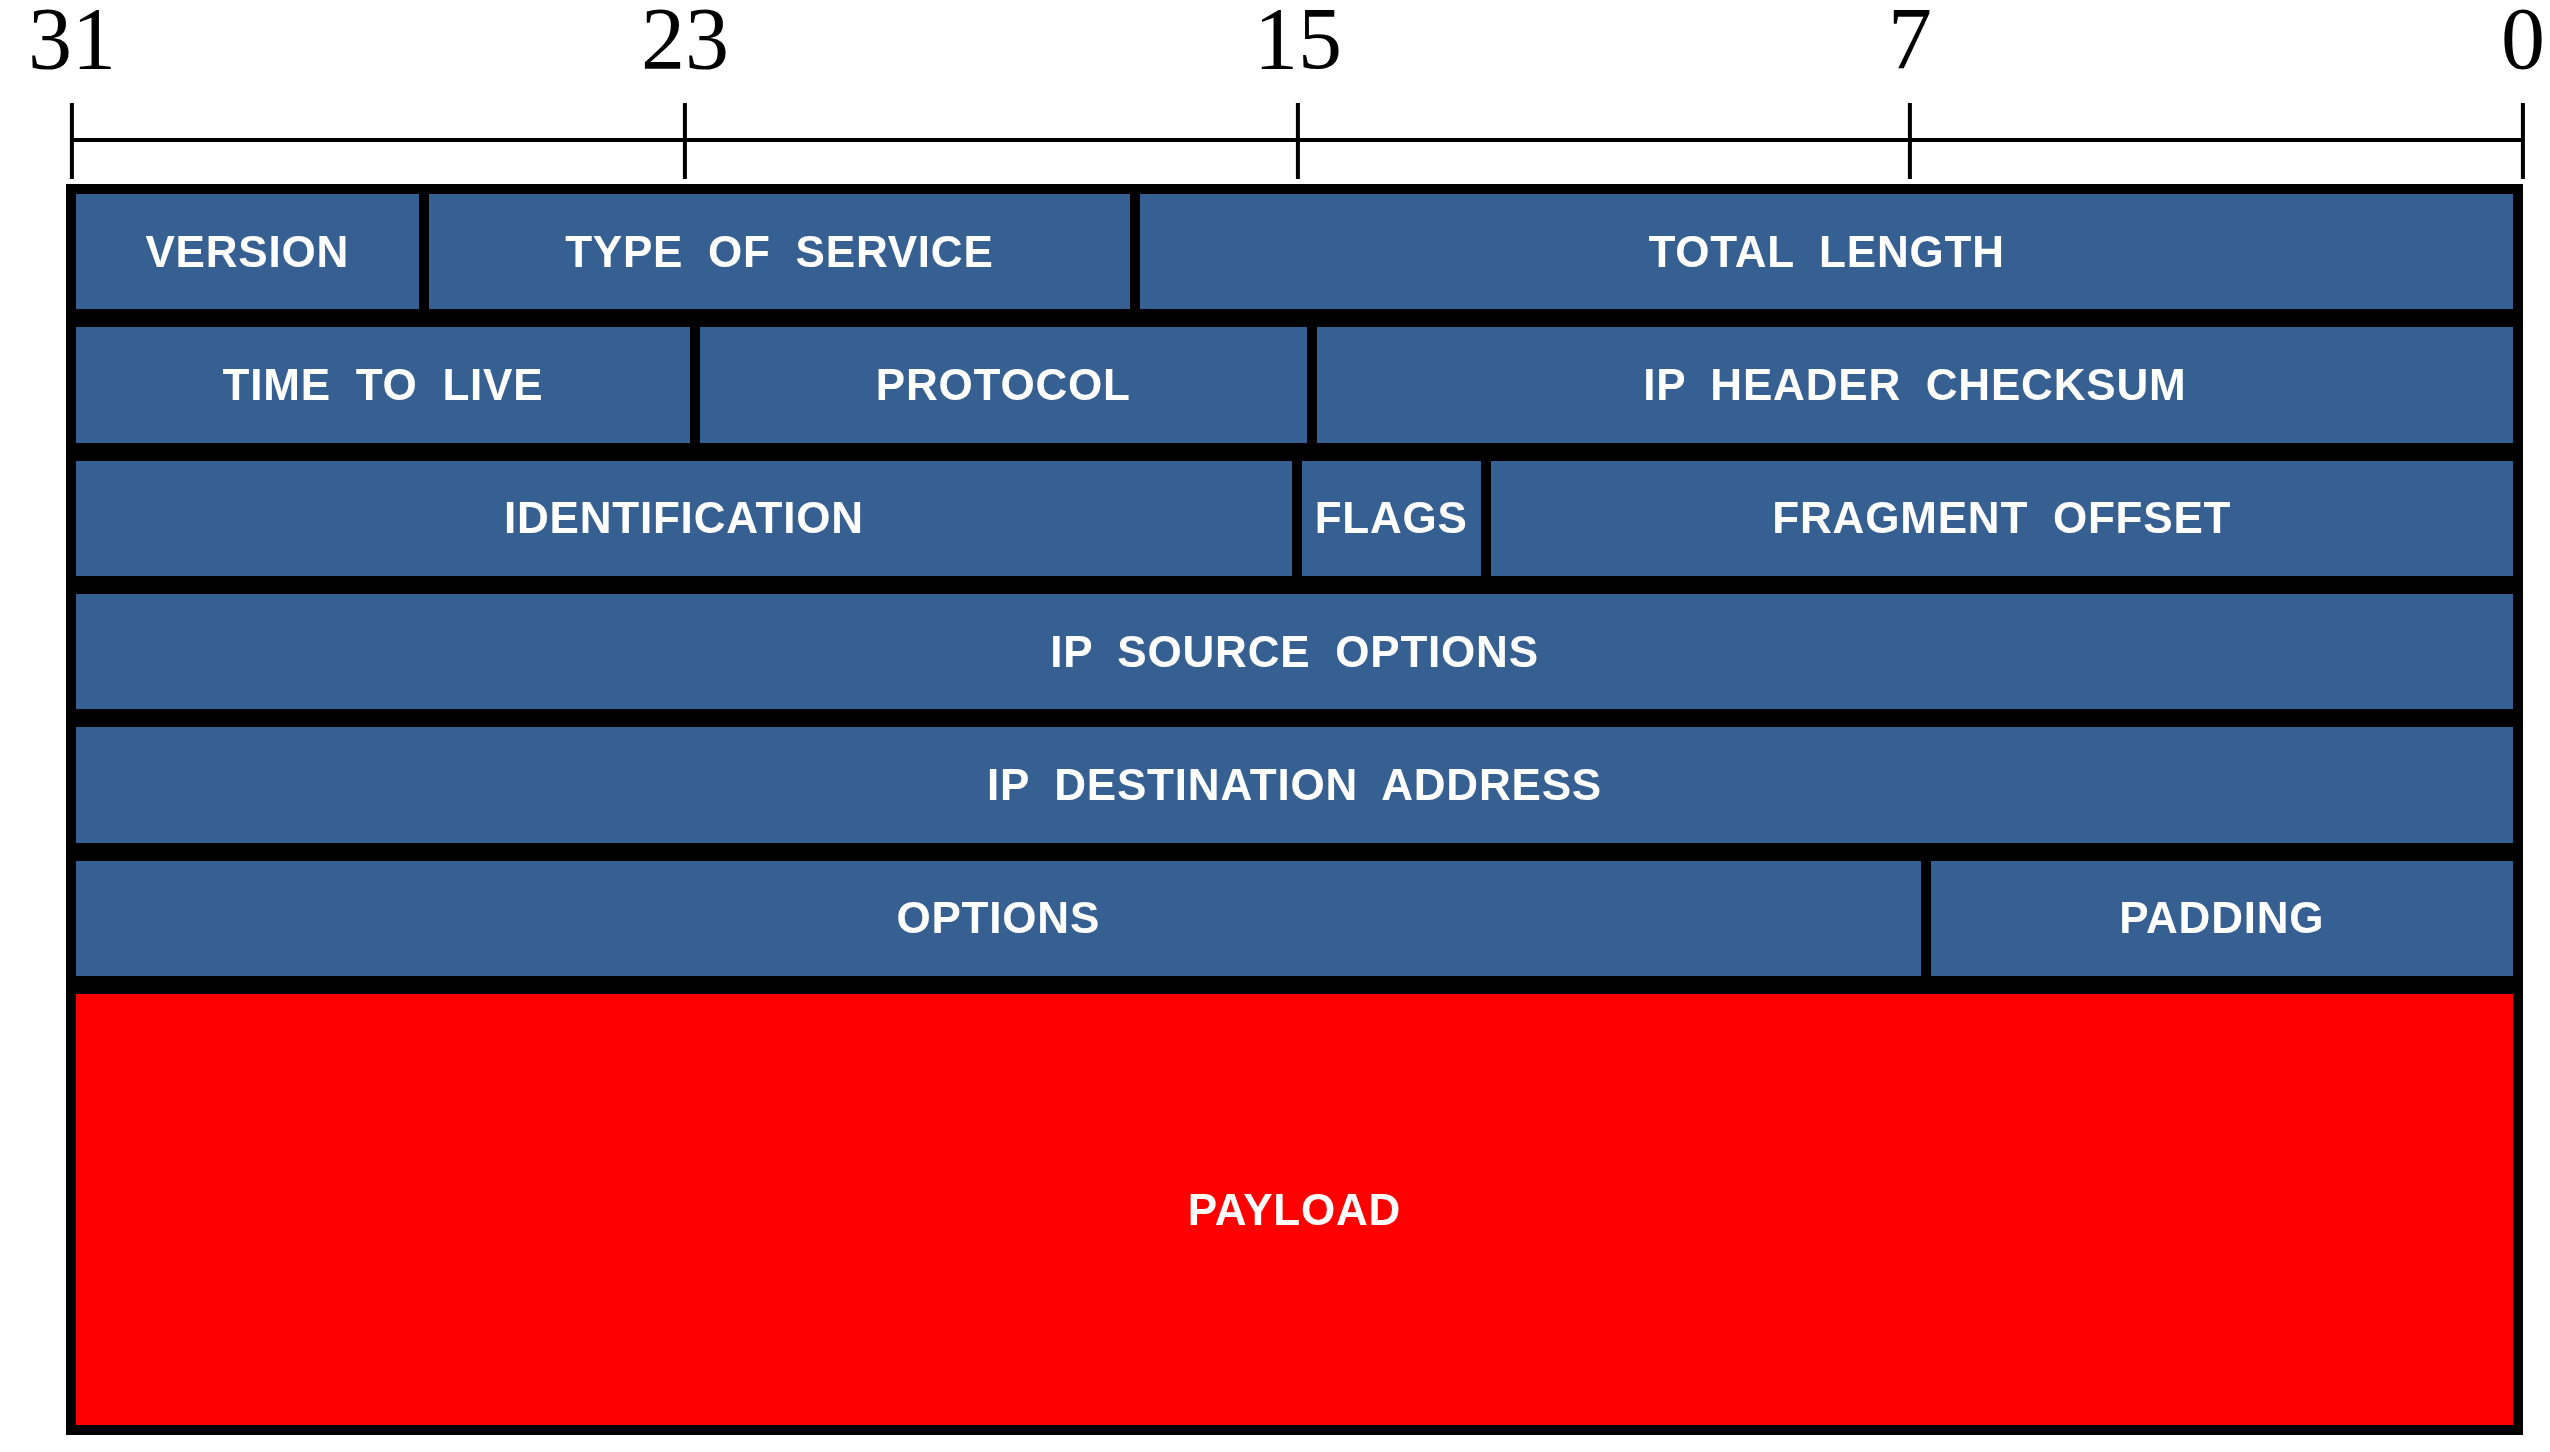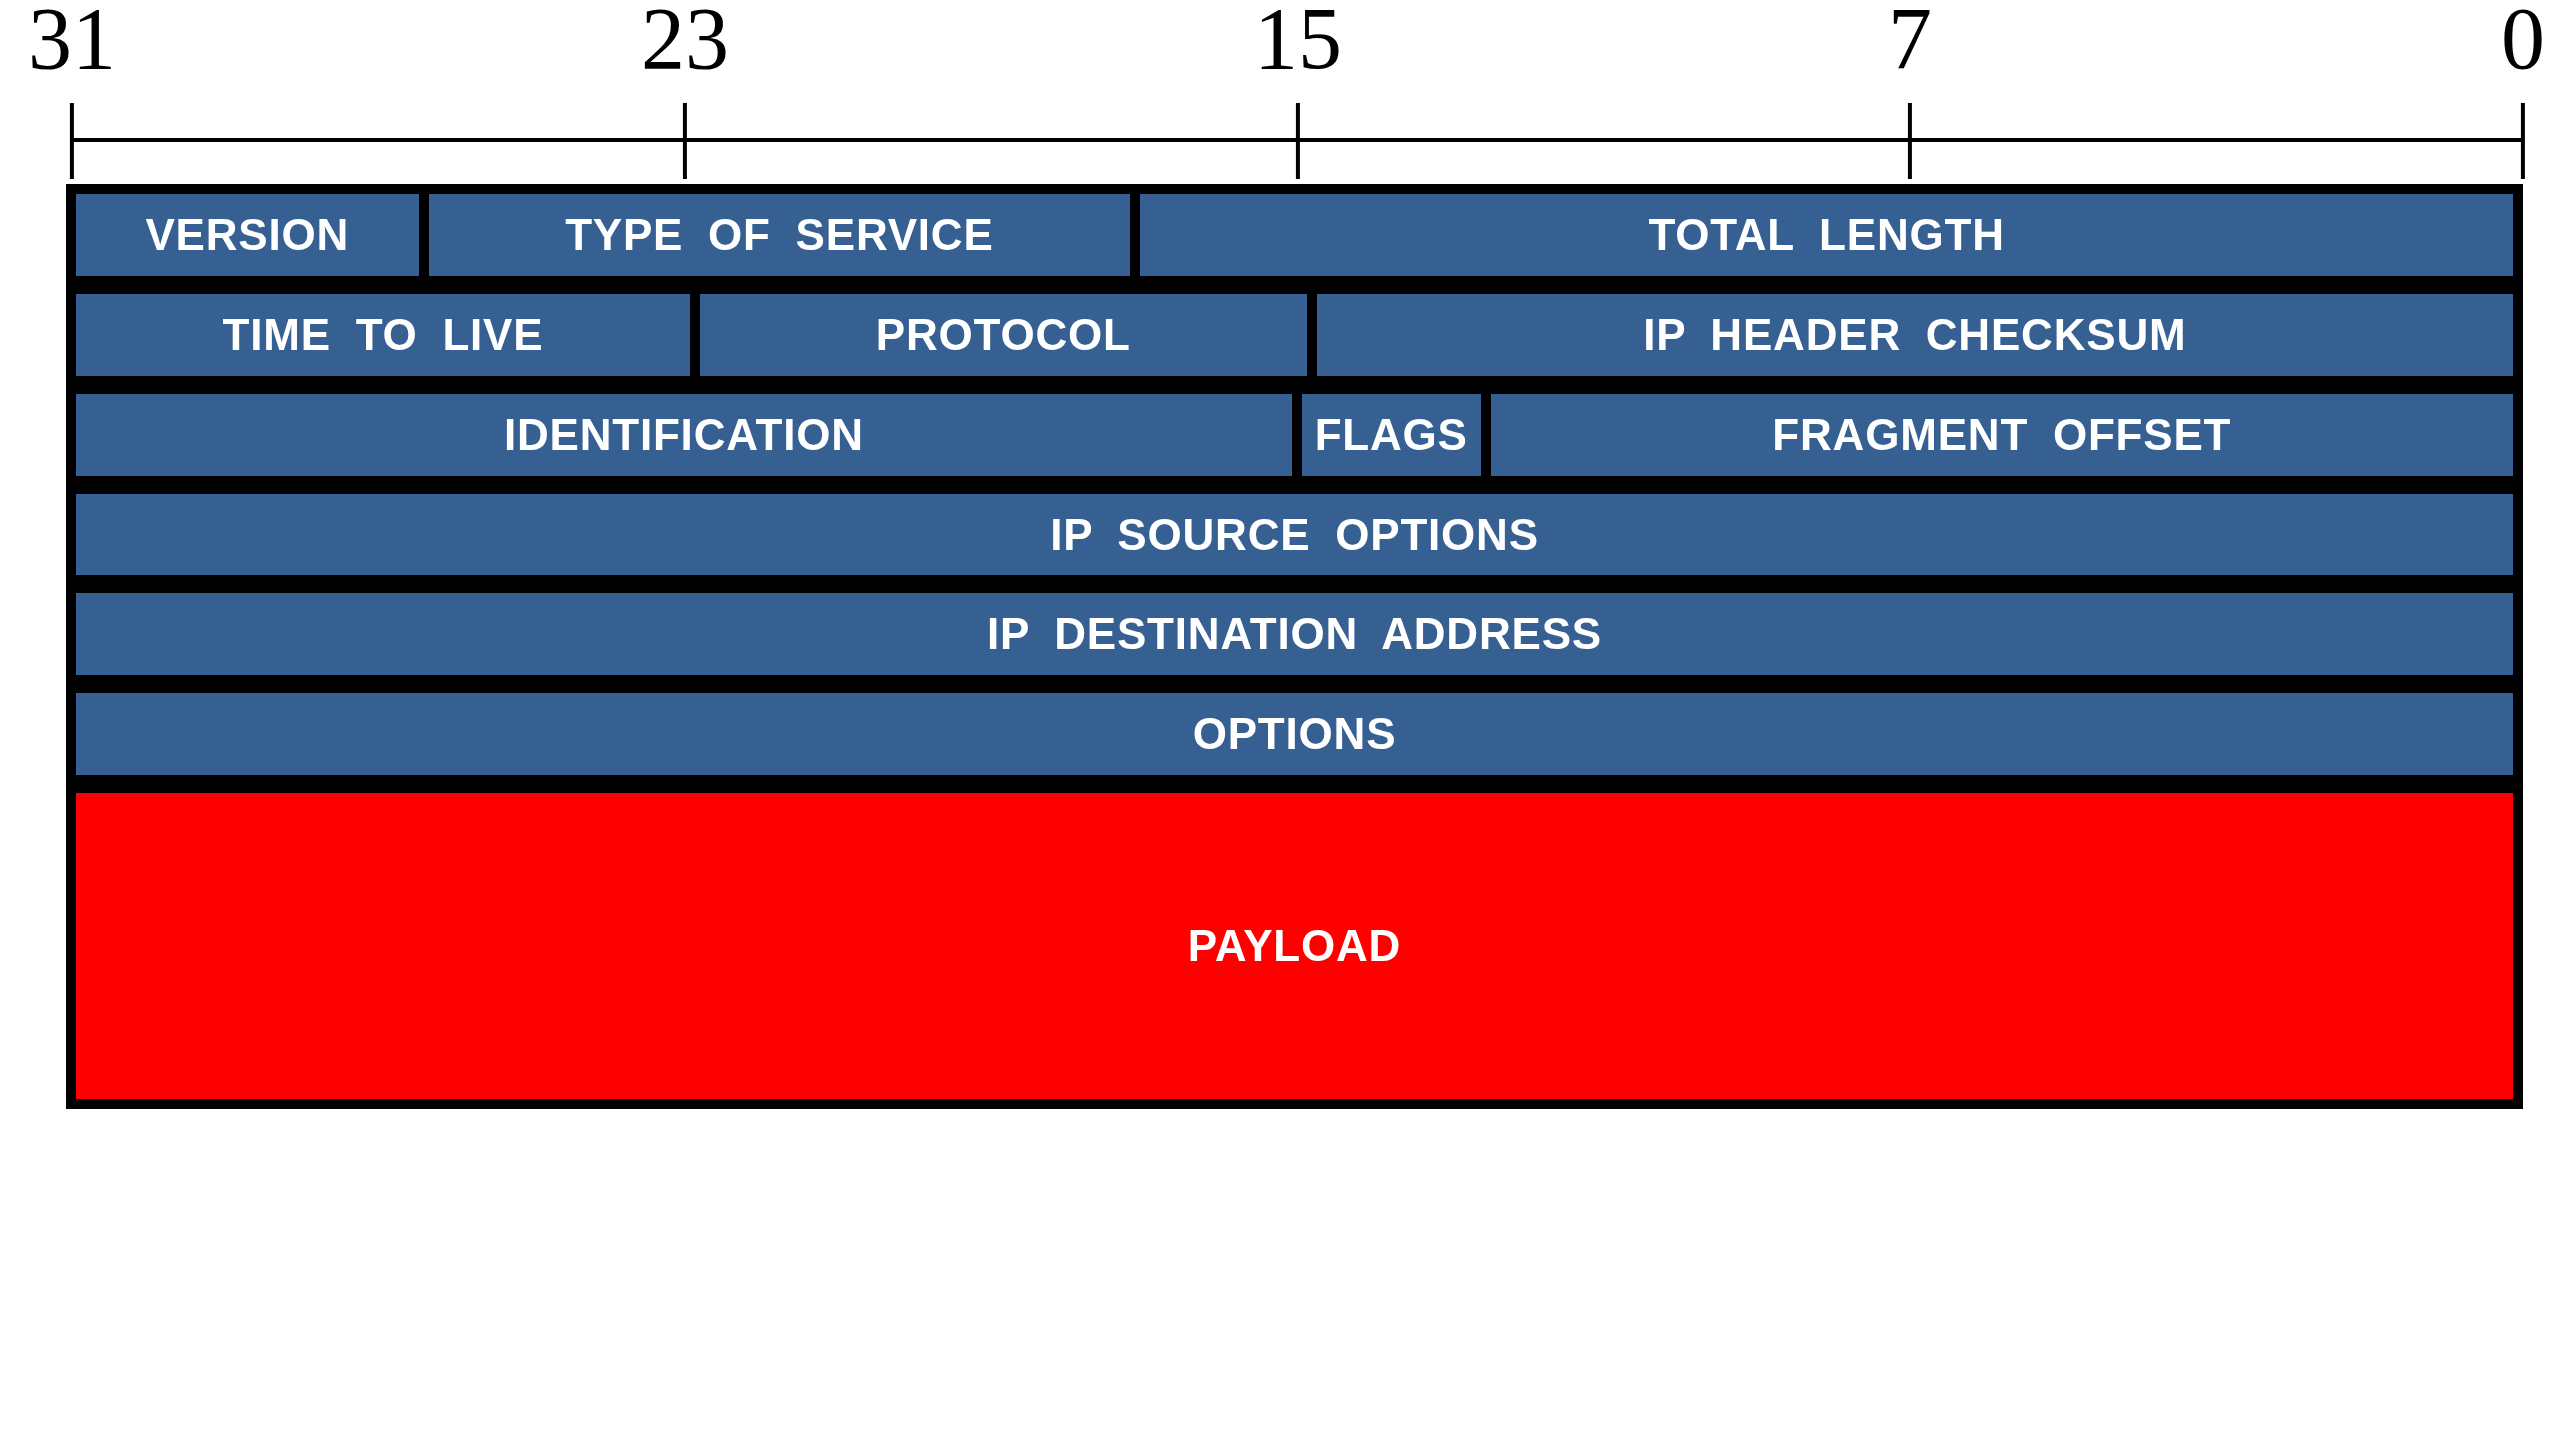--- a/index.html
+++ b/index.html
@@ -42,21 +42,21 @@
     color: var(--ruler-text, #000);
     white-space: nowrap;
   }
 
   
   .packet-table {
     position: absolute;
     left: 66px;
     top: 184px;
     width: 2457px;
-    height: 925px;
+    height: 1251px;
     background: var(--grid, #000);
     box-sizing: border-box;
     padding: 10px;
     display: flex;
     flex-direction: column;
     gap: 18px;
   }
   .word-row {
     display: flex;
     gap: 10px;
@@ -142,20 +142,23 @@
       </div>
       <div class="word-row">
         <div class="field-cell" style="flex: 100 0 0px;">
           <span class="field-label">IP DESTINATION ADDRESS</span>
         </div>
       </div>
       <div class="word-row">
         <div class="field-cell" style="flex: 76 0 0px;">
           <span class="field-label">OPTIONS</span>
         </div>
+        <div class="field-cell" style="flex: 24 0 0px;">
+          <span class="field-label">PADDING</span>
+        </div>
       </div>
       <div class="word-row payload-row">
         <div class="field-cell payload" style="flex: 100 0 0px;">
           <span class="field-label">PAYLOAD</span>
         </div>
       </div>
     </div>
 </div>
 
 

